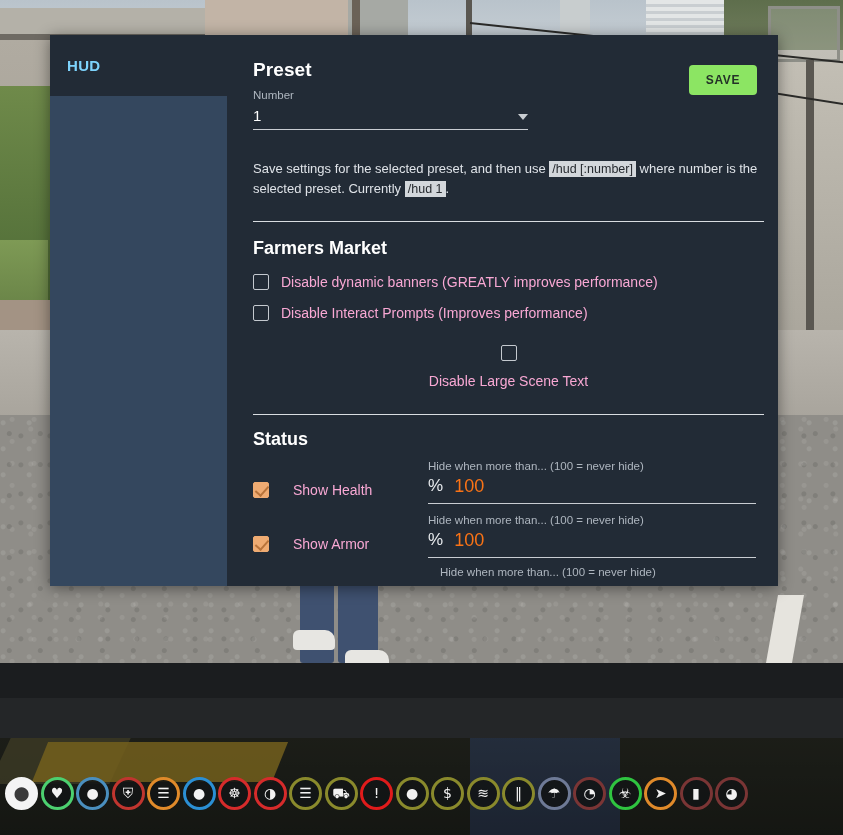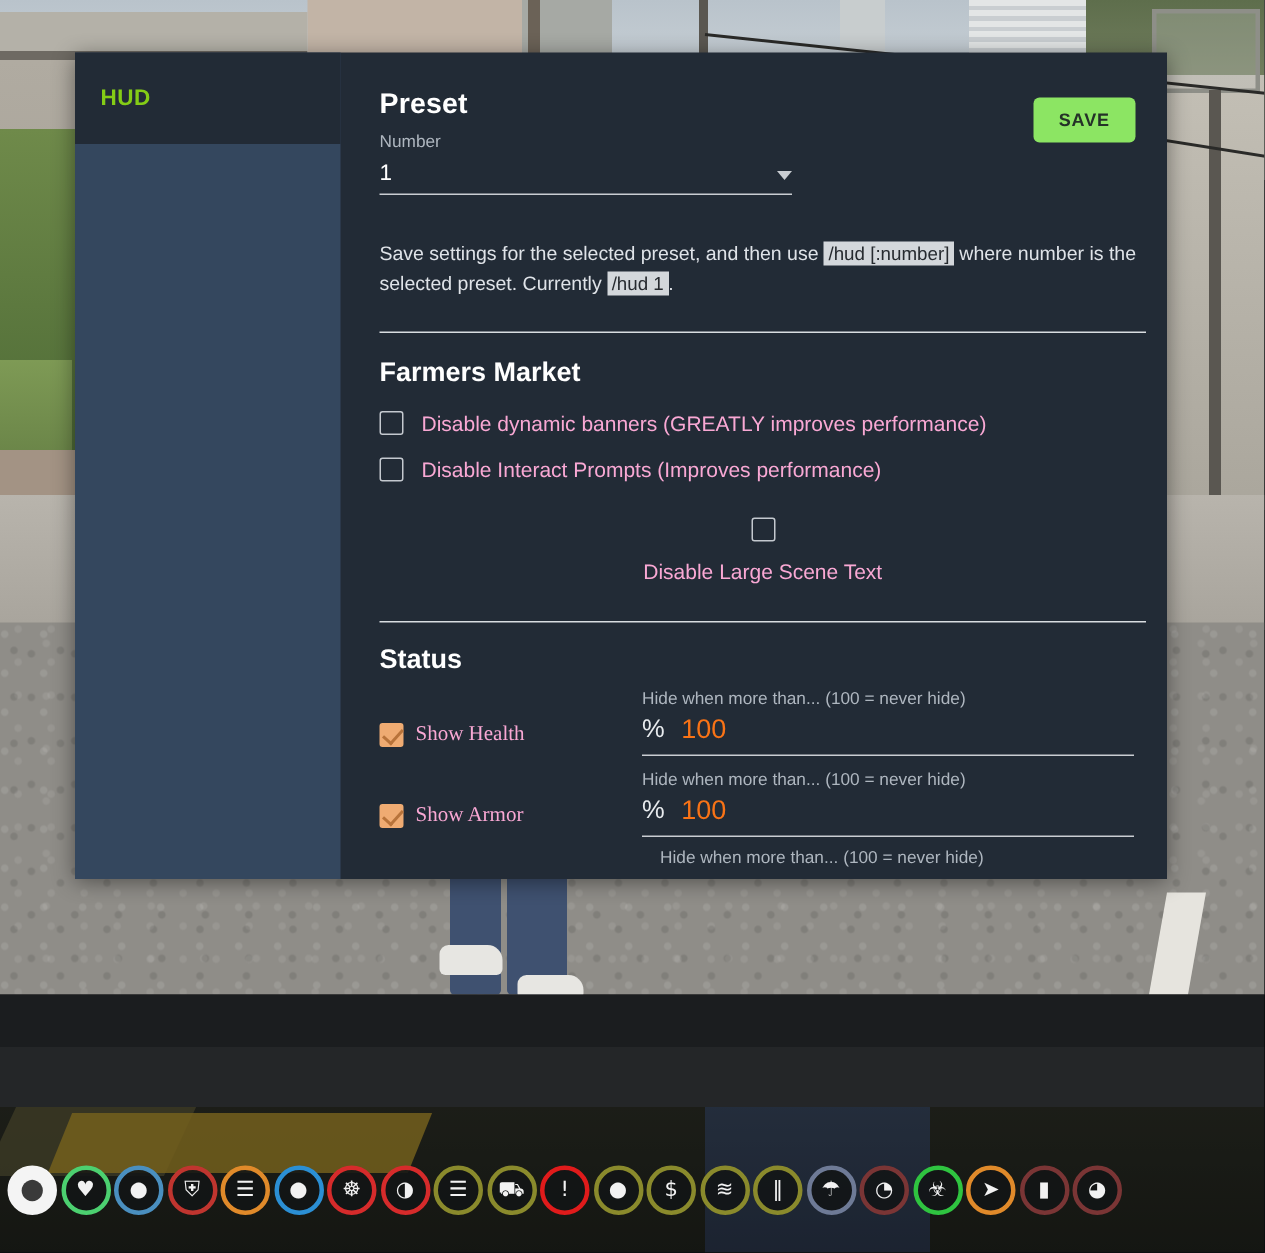--- a/index.html
+++ b/index.html
@@ -194,21 +194,21 @@
     position: relative;
     flex: 0 0 auto;
   }
   .sidebar-header {
     height: 61px;
     background: #222b36;
     display: flex; align-items: center;
     padding-left: 17px;
   }
   .sidebar-title {
-    color: #84cc16;
+    color: #7dd3fc;
     font-size: 15px;
     font-weight: bold;
     letter-spacing: .3px;
   }
   .sidebar-body { height: 490px; }
 
   .content {
     flex: 1 1 auto;
     height: 551px;
     padding: 0 14px 0 26px;
@@ -328,23 +328,22 @@
     font-size: 14px;
   }
 
   
   .status-row {
     display: flex; align-items: flex-start;
     margin-top: 10px;
   }
   .status-left {
     width: 175px; flex: 0 0 auto;
-    display: flex; align-items: flex-end; gap: 8px;
+    display: flex; align-items: flex-end; gap: 24px;
     padding-top: 22px;
-    font-family: Liberation Serif, serif;
   }
   .status-right {
     flex: 1 1 auto;
     padding-right: 8px;
   }
   .pct-label {
     color: #aeb6bf;
     font-size: 11.5px;
     margin-bottom: 4px;
   }

